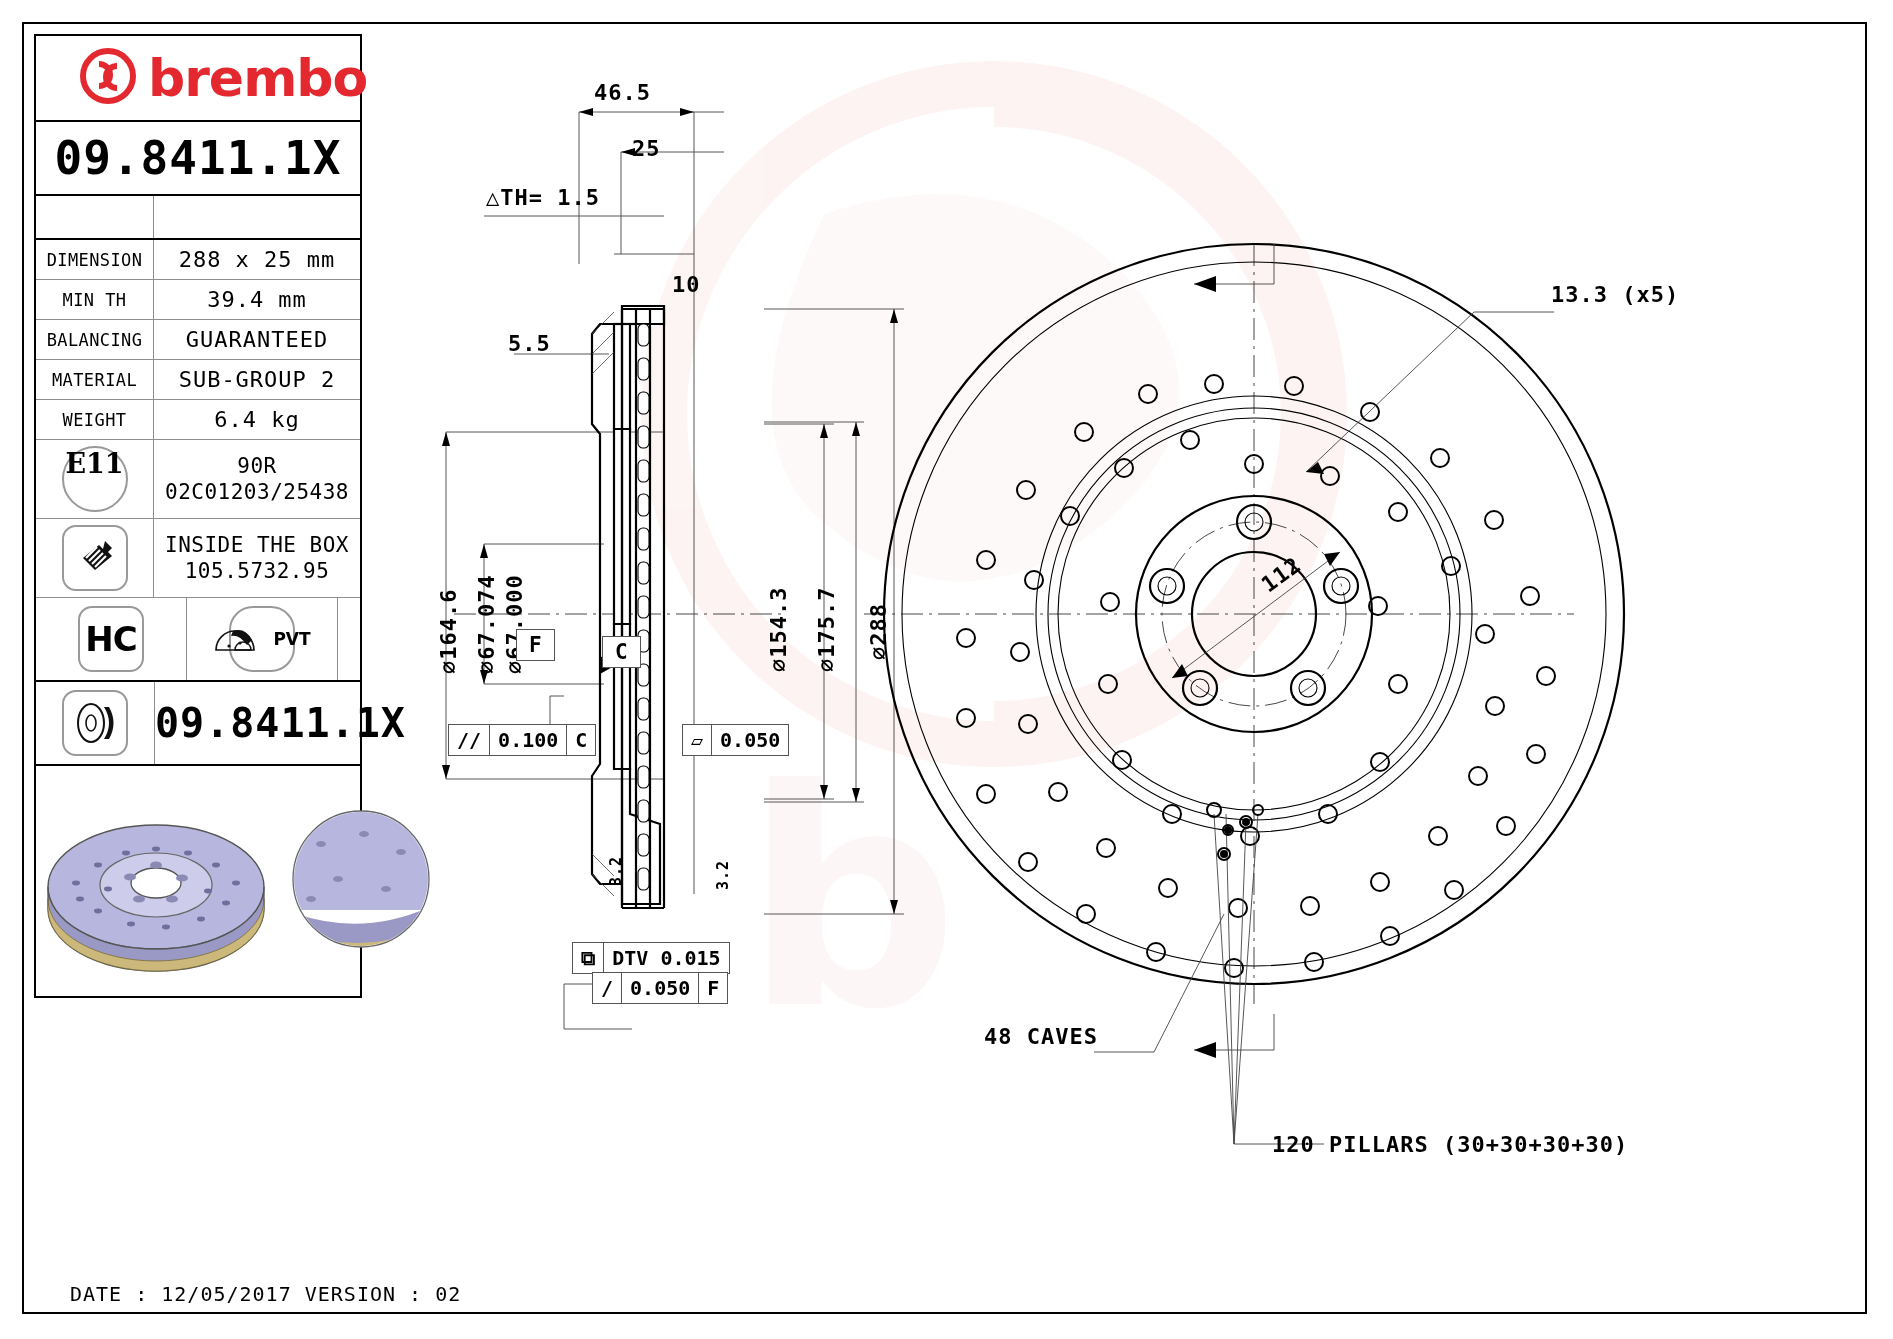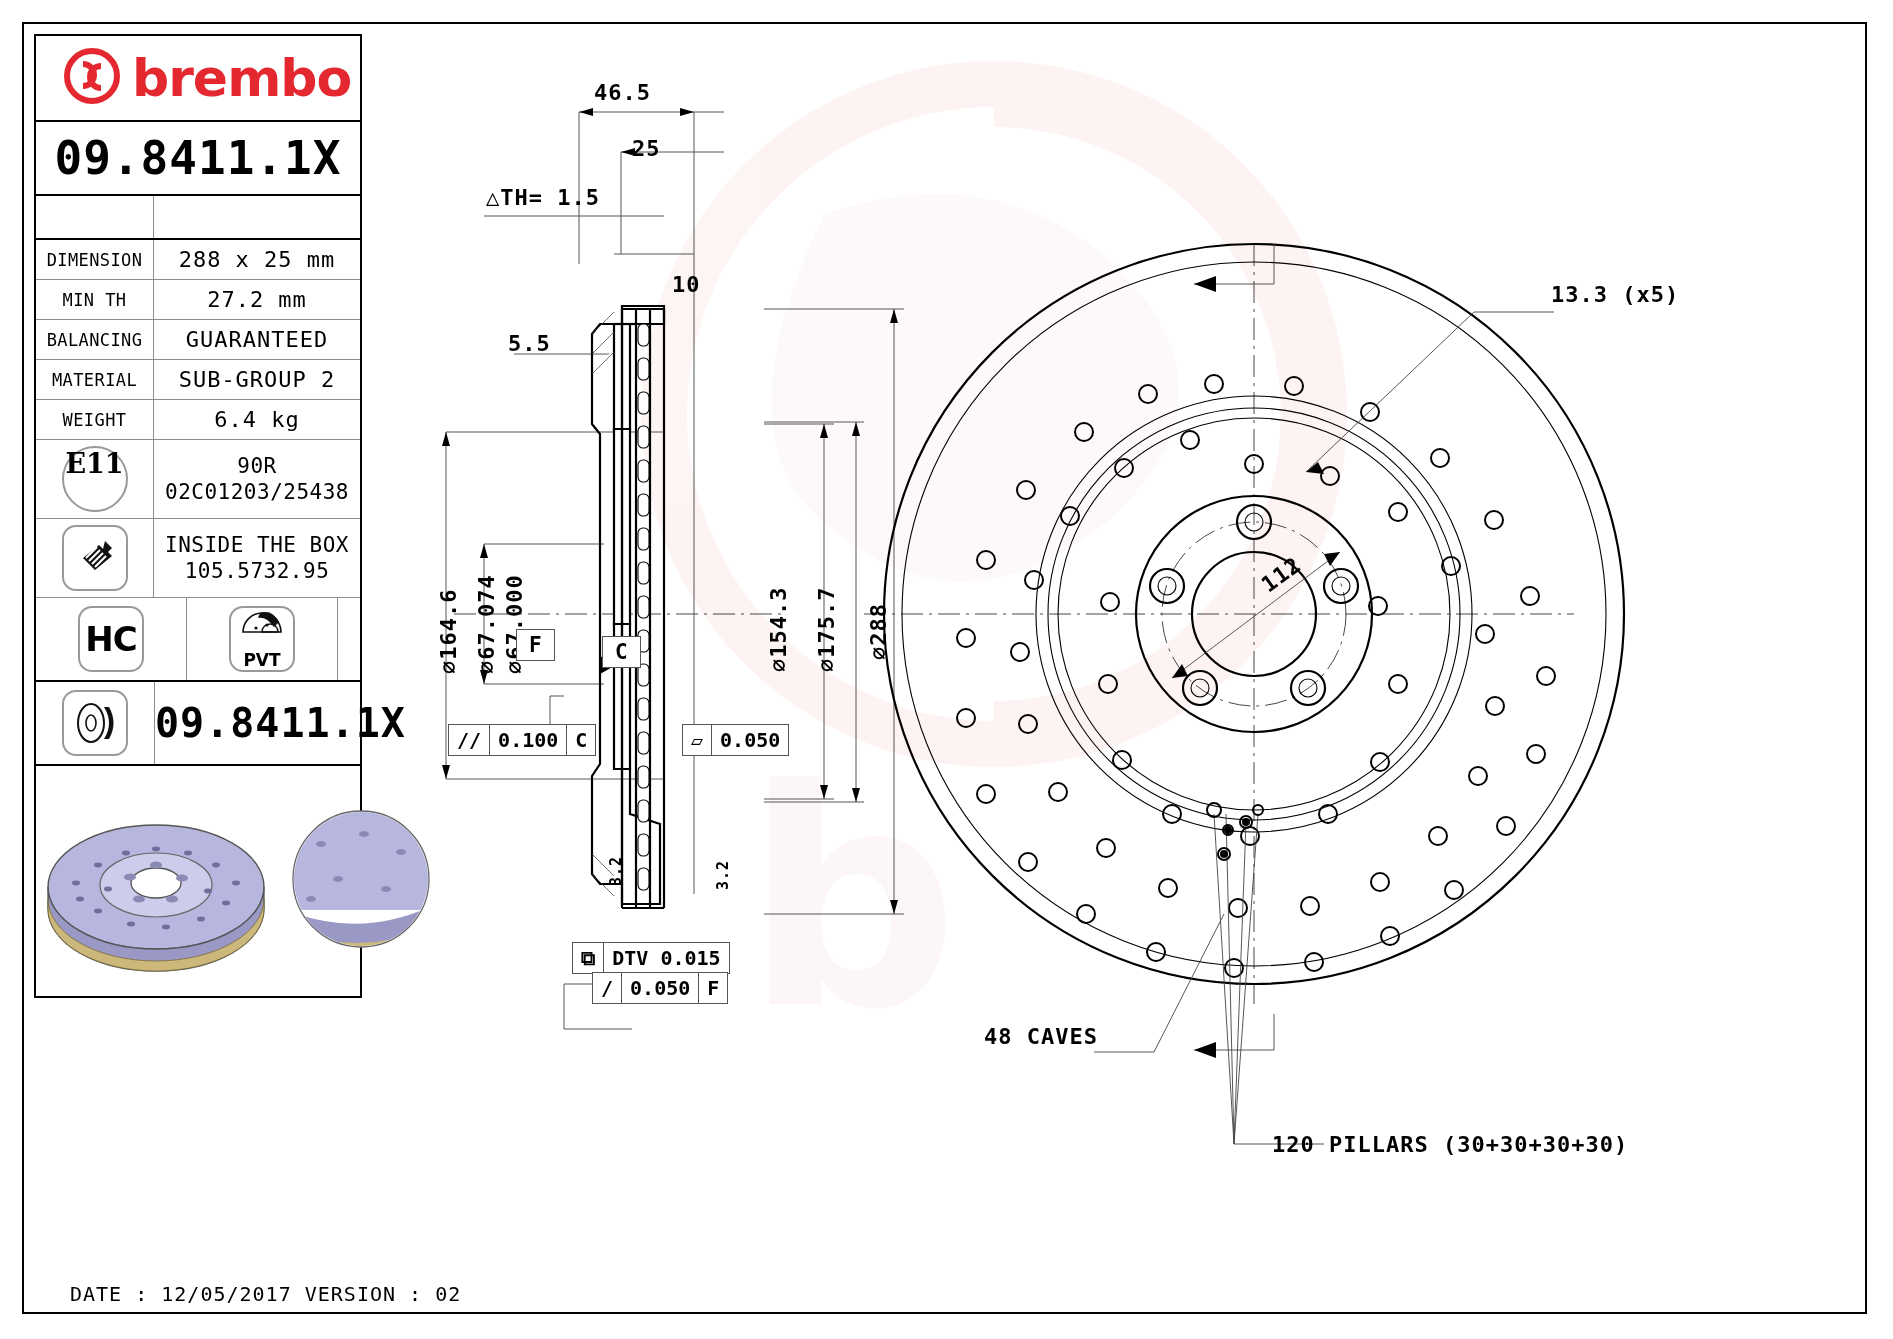--- a/index.html
+++ b/index.html
@@ -13,21 +13,21 @@
   #watermark svg{position:absolute;left:540px;top:-40px;opacity:.16;}
 
   
   #info{position:absolute;left:10px;top:10px;width:328px;border:2px solid #000;box-sizing:border-box;background:#fff;z-index:4;}
   #info .row{display:flex;border-bottom:1px solid #8d8d8d;box-sizing:border-box;}
   #info .row:last-child{border-bottom:none;}
   #info .k{width:118px;flex:0 0 118px;border-right:1px solid #8d8d8d;display:flex;align-items:center;justify-content:center;
            font-size:17px;letter-spacing:.4px;box-sizing:border-box;padding:7px 2px;}
   #info .v{flex:1;display:flex;align-items:center;justify-content:center;text-align:center;
            font-size:22px;letter-spacing:1px;box-sizing:border-box;padding:7px 4px;}
-  #logo-row{height:86px;display:flex;align-items:center;padding-left:28px;border-bottom:2px solid #000;box-sizing:border-box;}
+  #logo-row{height:86px;display:flex;align-items:center;padding-left:44px;border-bottom:2px solid #000;box-sizing:border-box;}
   #logo-text{font-family:"DejaVu Sans",sans-serif;font-weight:bold;font-size:52px;color:#e3292f;letter-spacing:-1px;margin-left:12px;}
   #partno-row{height:74px;display:flex;align-items:center;justify-content:center;border-bottom:2px solid #000;box-sizing:border-box;}
   #partno{font-size:46px;font-weight:bold;letter-spacing:1px;}
   #blank-row{height:44px;border-bottom:2px solid #000;box-sizing:border-box;display:flex;}
   #blank-row .k{width:118px;flex:0 0 118px;border-right:1px solid #8d8d8d;}
   .iconcell{width:118px;flex:0 0 118px;border-right:1px solid #8d8d8d;display:flex;align-items:center;justify-content:center;padding:6px 0;box-sizing:border-box;}
   .val2{flex:1;display:flex;flex-direction:column;align-items:center;justify-content:center;font-size:21px;line-height:1.25;letter-spacing:.5px;padding:6px 2px;box-sizing:border-box;}
   .e11{width:62px;height:62px;border:2px solid #999;border-radius:50%;display:flex;align-items:flex-start;justify-content:center;
        font-family:"DejaVu Serif",serif;font-weight:bold;font-size:27px;}
   .sqicon{width:62px;height:62px;border:2px solid #999;border-radius:14px;display:flex;align-items:center;justify-content:center;}
@@ -97,21 +97,21 @@
       <div class="k"></div>
       <div class="v"></div>
     </div>
 
     <div class="row">
       <div class="k">DIMENSION</div>
       <div class="v">288 x 25 mm</div>
     </div>
     <div class="row">
       <div class="k">MIN TH</div>
-      <div class="v">27.2 mm</div>
+      <div class="v">39.4 mm</div>
     </div>
     <div class="row">
       <div class="k">BALANCING</div>
       <div class="v">GUARANTEED</div>
     </div>
     <div class="row">
       <div class="k">MATERIAL</div>
       <div class="v">SUB-GROUP 2</div>
     </div>
     <div class="row">
@@ -151,21 +151,21 @@
       </div>
     </div>
 
     <div id="hcrow">
       <div class="cell">
         <div class="sqicon">
             <span class="hc">HC</span>
           </div>
       </div>
       <div class="cell">
-        <div class="sqicon" style="flex-direction:column;gap:16px;">
+        <div class="sqicon" style="flex-direction:row;gap:16px;border-radius:24px;">
           <svg width="44" height="26" viewBox="0 0 44 26">
             <path d="M3 24 a19 19 0 0 1 38 0z" fill="none" stroke="#111" stroke-width="1.6"></path>
             <path d="M22 24 a8 8 0 0 1 16 0z" fill="none" stroke="#111" stroke-width="1.4"></path>
             <path d="M20 5 q12 -4 19 9 l-5 5 q-8 -11 -16 -9z" fill="#111"></path>
             <circle cx="16" cy="20" r="1.6" fill="#111"></circle>
               <circle cx="27" cy="17" r="1.6" fill="#111"></circle>
           </svg>
           <span class="pvt-lbl">PVT</span>
         </div>
       </div>

